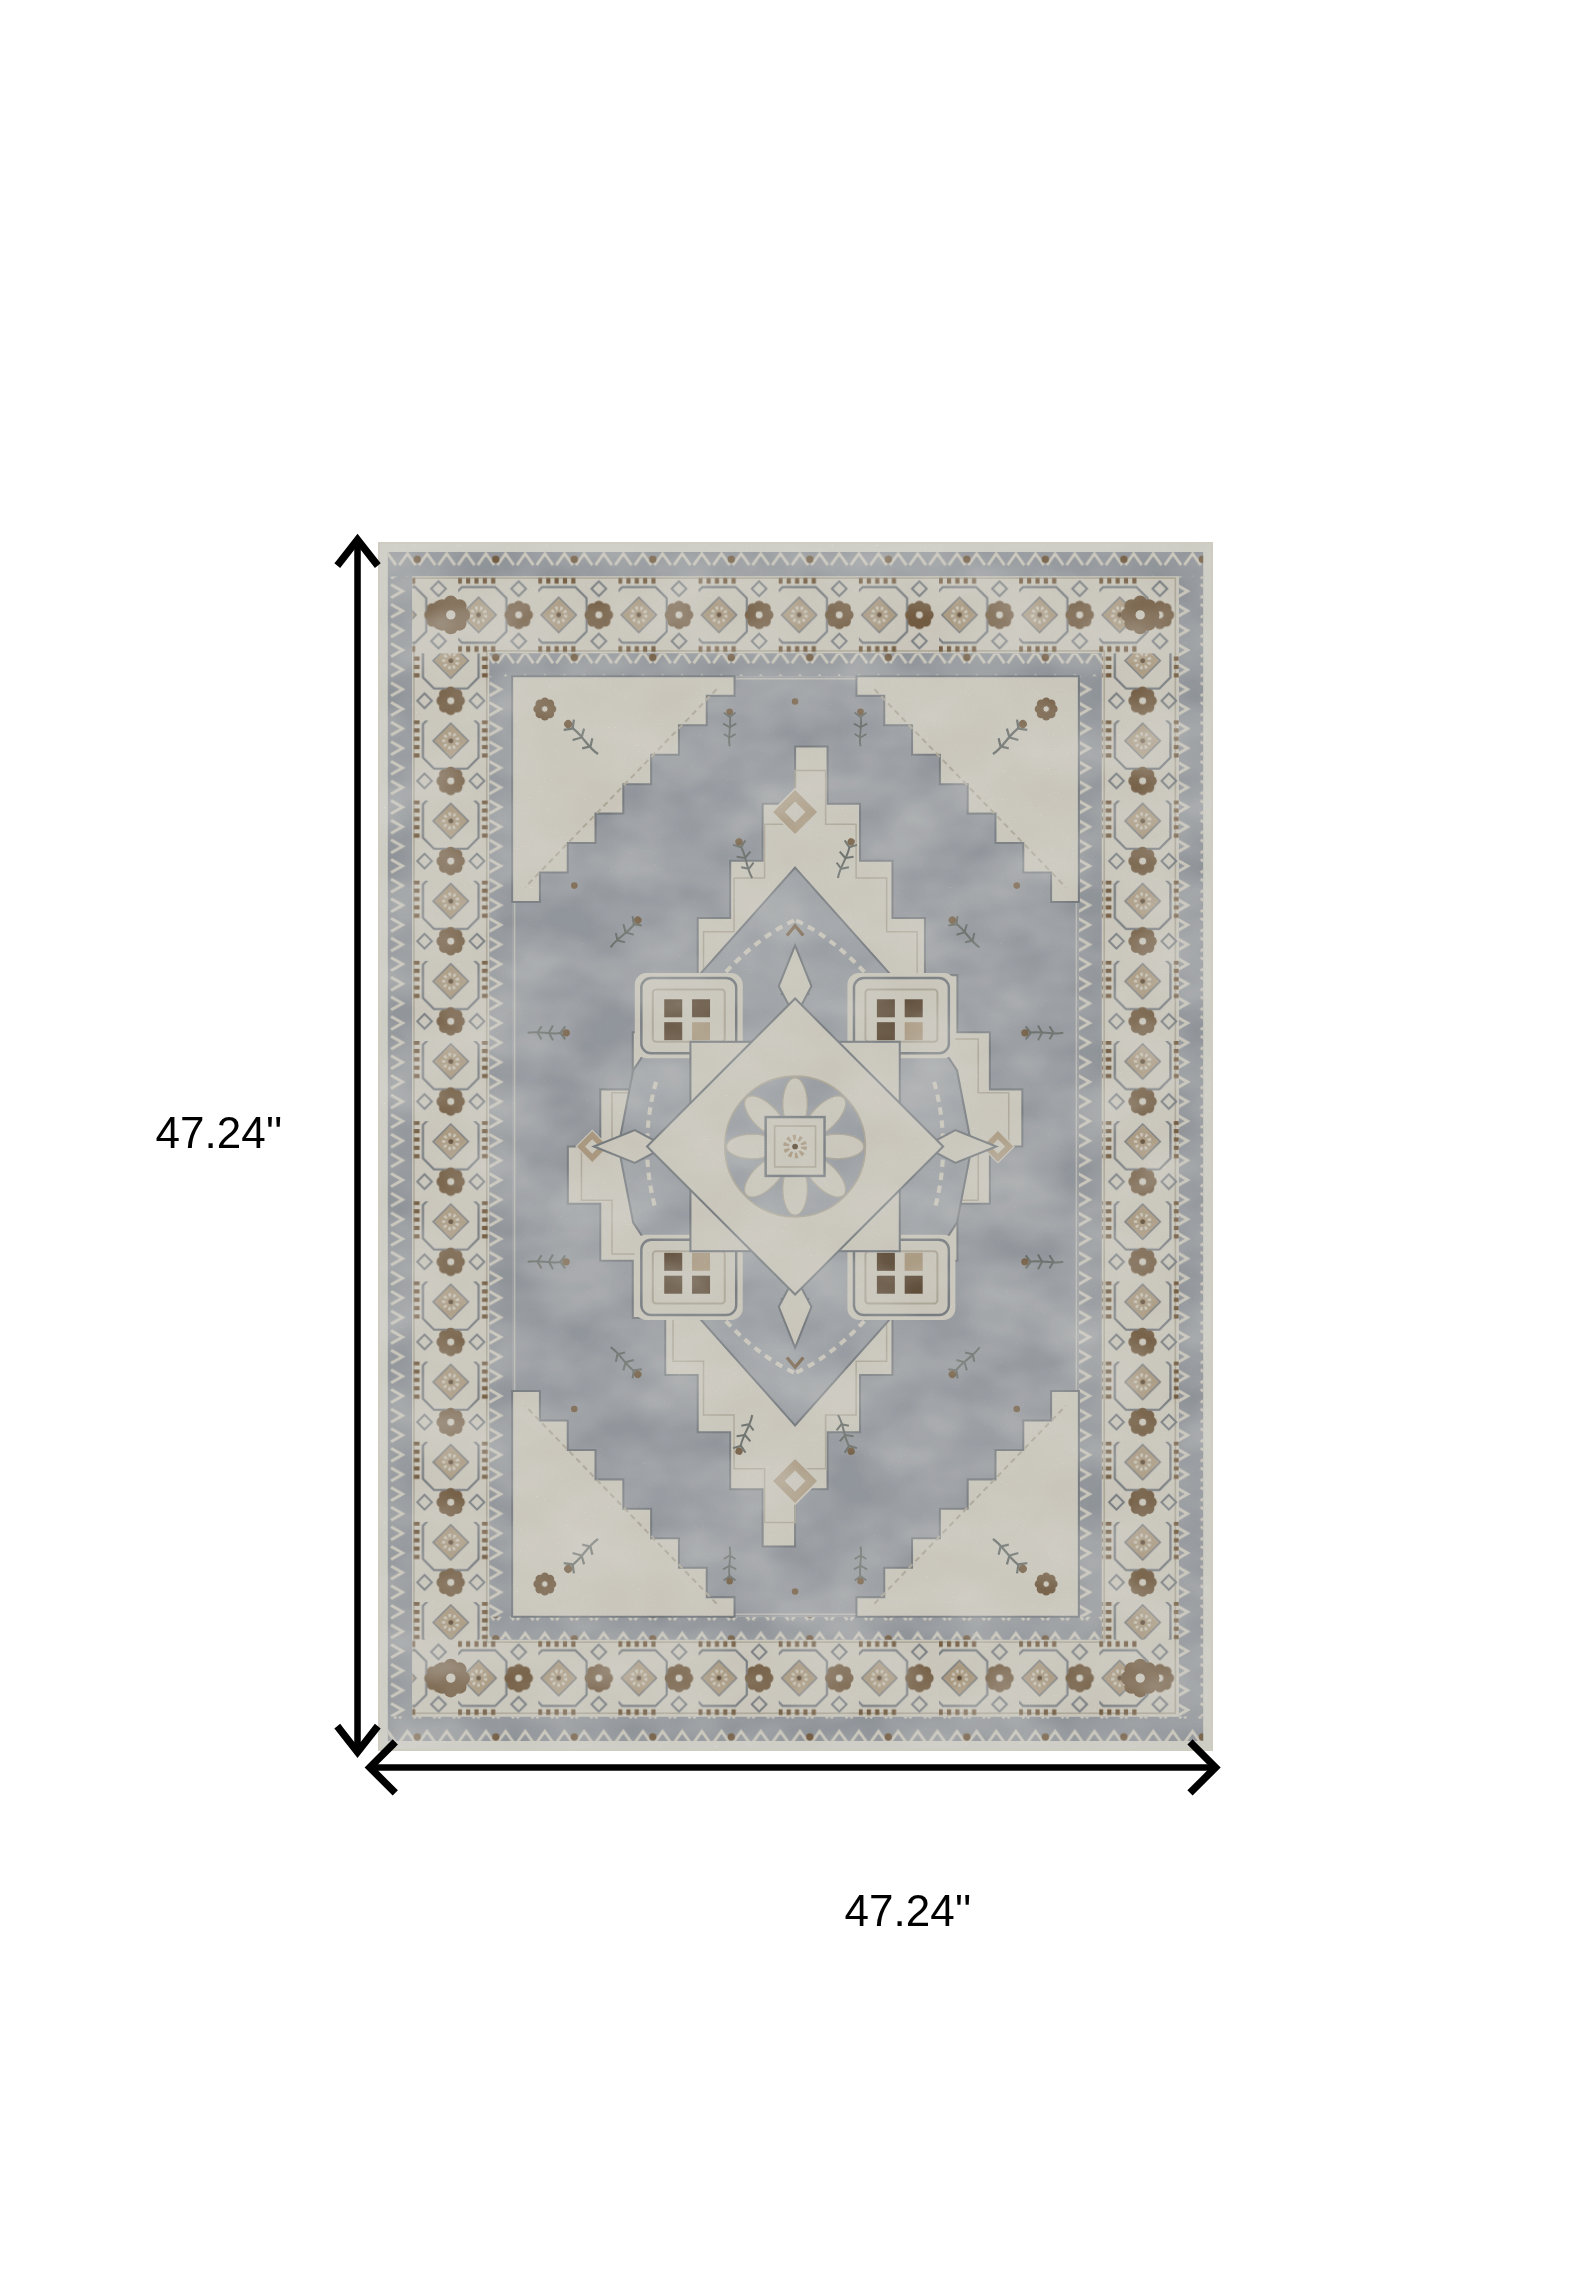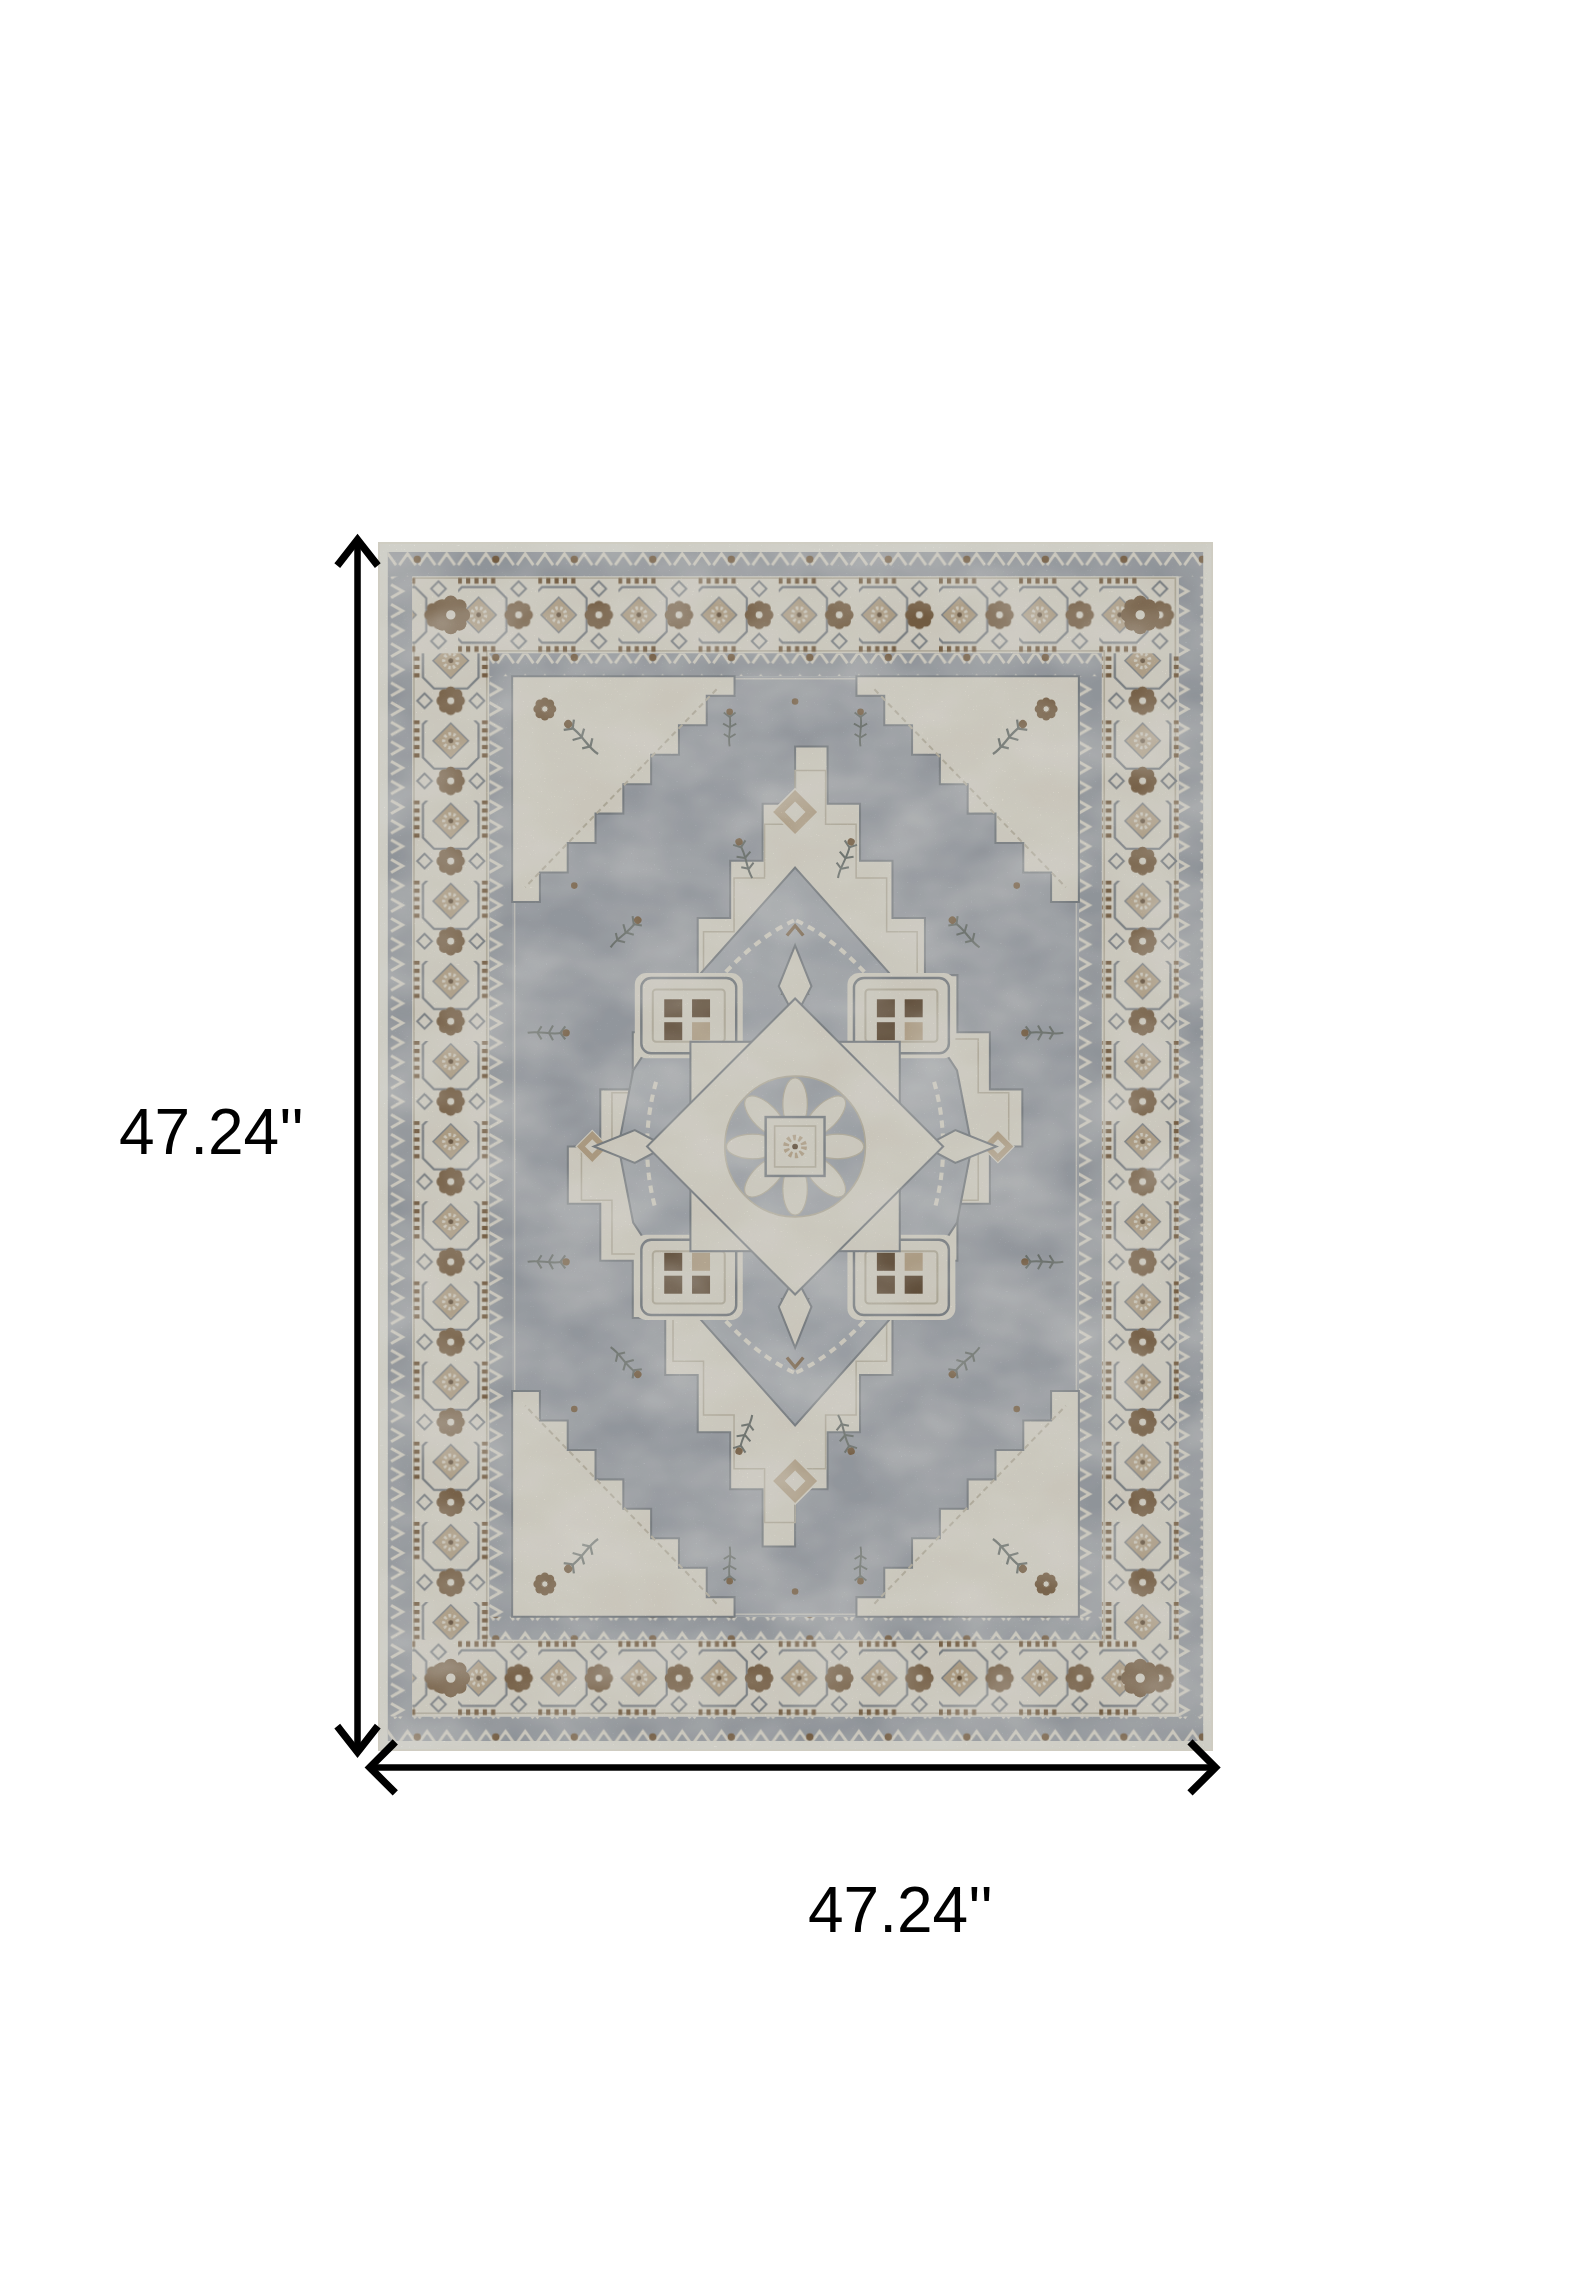--- a/index.html
+++ b/index.html
@@ -1,20 +1,20 @@
 <!DOCTYPE html>
 <html style="--ivory: #e8e4d7; --selvage: #edece2; --gray-band: #a6abb1; --gray-field: #a8adb4; --gray-medallion: #b1b6bc; --outline: #878d92; --tan: #c3b093; --brown: #83694b; --dark-brown: #6c5740; --pinstripe: #c6c0ae; --spray: #757c77; --edge: #cfccc1; --arrow: #000000; --bg: #ffffff;font-size:13px"><head>
 <meta charset="utf-8">
 <style>
   html,body{margin:0;padding:0;background:var(--bg,#ffffff);}
   .stage{position:relative;width:1591px;height:2295px;background:var(--bg,#ffffff);overflow:hidden;
          font-family:"Liberation Sans",sans-serif;}
   .rug-photo{position:absolute;left:378px;top:542px;width:835px;height:1209px;}
   .dims-svg{position:absolute;left:0;top:0;width:1591px;height:2295px;pointer-events:none;}
-  .dim-label{position:absolute;width:200px;font-size:64px;line-height:65px;
+  .dim-label{position:absolute;width:200px;text-align:center;font-size:44px;line-height:65px;
              color:#000;font-weight:400;white-space:nowrap;}
   .label-height{left:119px;top:1100px;}
   .label-width{left:808px;top:1878px;}
   .dim-stroke{stroke:var(--arrow,#000);fill:none;}
   
   .f-ivory{fill:var(--ivory,#e8e4d7);} .f-selvage{fill:var(--selvage,#edece2);}
   .f-band{fill:var(--gray-band,#a6abb1);} .f-field{fill:var(--gray-field,#a8adb4);}
   .f-med{fill:var(--gray-medallion,#b1b6bc);} .f-tan{fill:var(--tan,#c3b093);}
   .f-brown{fill:var(--brown,#83694b);} .f-dkbrown{fill:var(--dark-brown,#6c5740);}
   .f-spray{fill:var(--spray,#757c77);}

